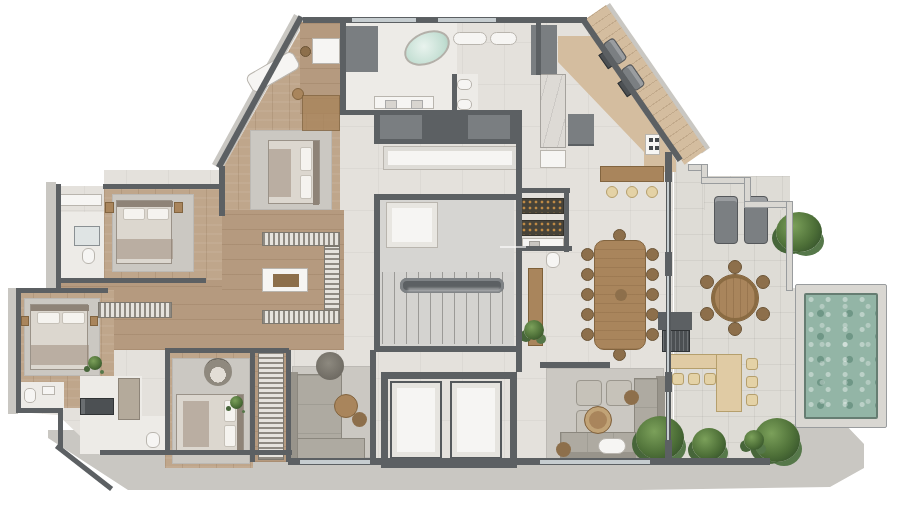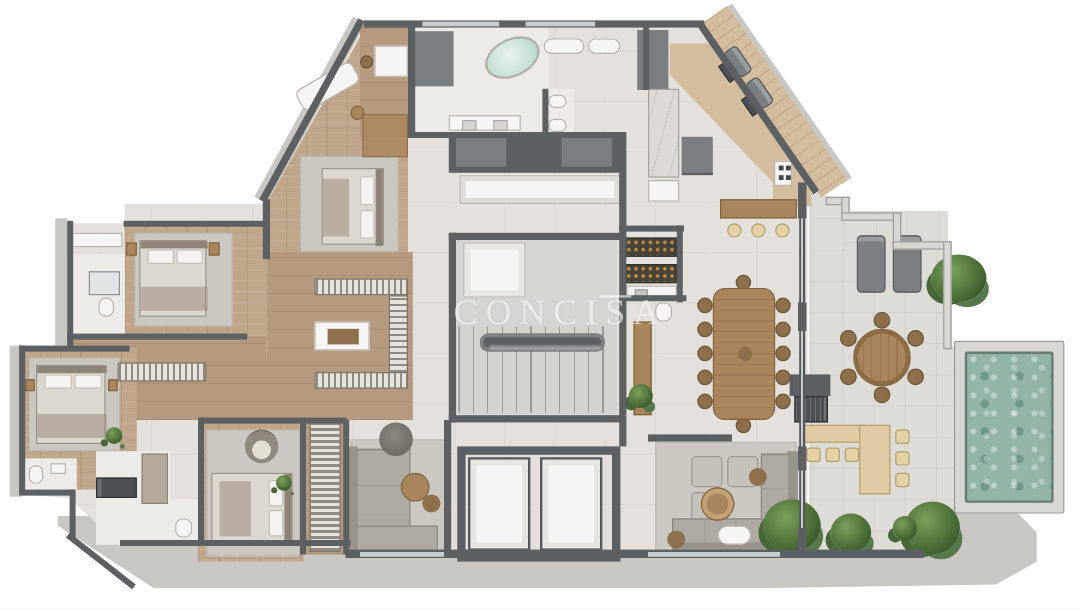--- a/index.html
+++ b/index.html
@@ -333,17 +333,16 @@
 
   <div class="a outer2" style="left:795px;top:284px;width:92px;height:144px;z-index:4;border-radius:2px;"></div>
   <div class="a poolw" style="left:804px;top:293px;width:74px;height:126px;z-index:5;border-radius:2px;"></div>
 
   <div class="a plant" style="left:776px;top:212px;width:46px;height:40px;z-index:6;"></div>
   <div class="a plant" style="left:636px;top:416px;width:48px;height:44px;z-index:6;"></div>
   <div class="a plant" style="left:692px;top:428px;width:34px;height:32px;z-index:6;"></div>
   <div class="a plant" style="left:754px;top:418px;width:46px;height:44px;z-index:6;"></div>
   <div class="a plant" style="left:744px;top:430px;width:20px;height:20px;z-index:6;"></div>
 
-  <div class="a wm" style="left:378px;top:244px;width:166px;text-align:center;z-index:12;"><span>CONCISA</span></div>
   <div class="a" style="left:500px;top:246px;width:26px;height:2px;background:rgba(255,255,255,.6);z-index:12;"></div>
   <div class="a wmsub" style="left:408px;top:288px;width:92px;height:3px;z-index:12;"></div>
 
 </div>
 
 </body></html>

